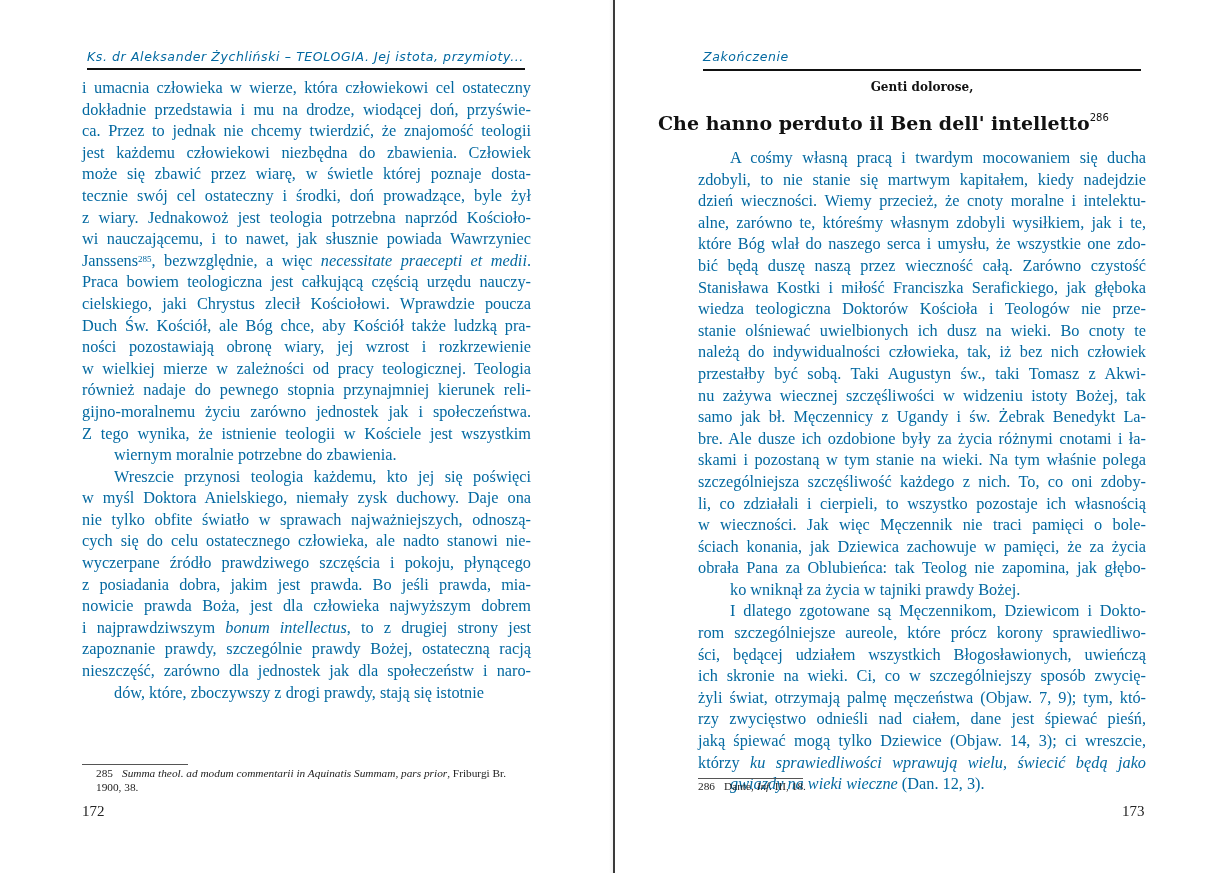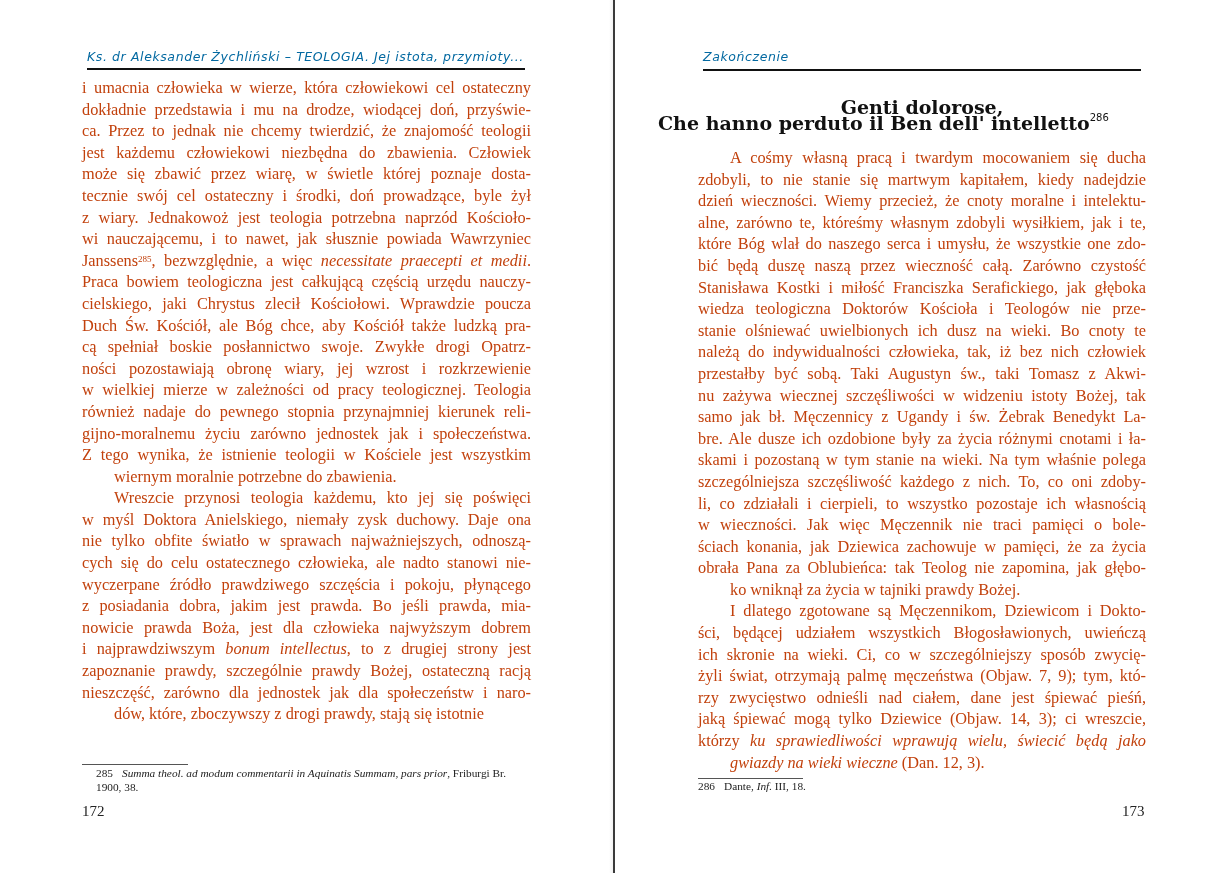--- a/index.html
+++ b/index.html
@@ -6,21 +6,21 @@
   body { width: 1228px; height: 873px; position: relative; overflow: hidden; font-family: "Liberation Serif", "DejaVu Serif", serif; color: #1a1a1a; }
   .page { position: absolute; top: 0; height: 873px; }
   .page-left { left: 0; width: 614px; }
   .page-right { left: 615px; width: 613px; }
   .spine { position: absolute; left: 613px; top: 0; width: 2px; height: 873px; background: #3a3a3a; }
   .spine-shadow { position: absolute; left: 609px; top: 0; width: 4px; height: 873px; background: linear-gradient(to right, #ffffff, #f1f1f1); }
 
   .running-head { position: absolute; top: 49px; font-family: "DejaVu Sans", sans-serif; font-style: italic; font-size: 12.5px; color: #0369a1; text-align: left; letter-spacing: 0.6px; white-space: nowrap; }
   .rule { position: absolute; height: 1.5px; background: #111; }
 
-  .body-text { position: absolute; font-size: 16.3px; line-height: 21.6px; text-align: justify; color: #c2410c; }
+  .body-text { position: absolute; font-size: 16.3px; line-height: 21.6px; text-align: justify; color: #0369a1; }
   .body-text .line { display: block; white-space: nowrap; text-align-last: justify; text-align: justify; height: 21.6px; }
   .body-text .line.last { text-align-last: left; margin-left: 32px; }
   .body-text .line.indent { padding-left: 32px; }
   .body-text i { font-style: italic; }
   sup { font-size: 9px; vertical-align: top; position: relative; top: -1px; }
 
   .chapter-title { position: absolute; font-family: "DejaVu Serif", serif; font-weight: bold; text-align: center; color: #111; white-space: nowrap; }
   .chapter-title sup { font-family: "DejaVu Sans", sans-serif; font-weight: normal; font-size: 10px; top: 0px; }
 
   .footnote-rule { position: absolute; height: 1px; background: #555; }
@@ -44,21 +44,20 @@
       <span class="line">ca. Przez to jednak nie chcemy twierdzić, że znajomość teologii</span>
       <span class="line">jest każdemu człowiekowi niezbędna do zbawienia. Człowiek</span>
       <span class="line">może się zbawić przez wiarę, w świetle której poznaje dosta-</span>
       <span class="line">tecznie swój cel ostateczny i środki, doń prowadzące, byle żył</span>
       <span class="line">z wiary. Jednakowoż jest teologia potrzebna naprzód Kościoło-</span>
       <span class="line">wi nauczającemu, i to nawet, jak słusznie powiada Wawrzyniec</span>
       <span class="line"><span>Janssens</span><sup>285</sup><span>, bezwzględnie, a więc </span><i>necessitate praecepti et medii</i><span>.</span></span>
       <span class="line">Praca bowiem teologiczna jest całkującą częścią urzędu nauczy-</span>
       <span class="line">cielskiego, jaki Chrystus zlecił Kościołowi. Wprawdzie poucza</span>
       <span class="line">Duch Św. Kościół, ale Bóg chce, aby Kościół także ludzką pra-</span>
-      <span class="line">cą spełniał boskie posłannictwo swoje. Zwykłe drogi Opatrz-</span>
       <span class="line">ności pozostawiają obronę wiary, jej wzrost i rozkrzewienie</span>
       <span class="line">w wielkiej mierze w zależności od pracy teologicznej. Teologia</span>
       <span class="line">również nadaje do pewnego stopnia przynajmniej kierunek reli-</span>
       <span class="line">gijno-moralnemu życiu zarówno jednostek jak i społeczeństwa.</span>
       <span class="line">Z tego wynika, że istnienie teologii w Kościele jest wszystkim</span>
       <span class="line last">wiernym moralnie potrzebne do zbawienia.</span>
       <span class="line indent">Wreszcie przynosi teologia każdemu, kto jej się poświęci</span>
       <span class="line">w myśl Doktora Anielskiego, niemały zysk duchowy. Daje ona</span>
       <span class="line">nie tylko obfite światło w sprawach najważniejszych, odnoszą-</span>
       <span class="line">cych się do celu ostatecznego człowieka, ale nadto stanowi nie-</span>
@@ -77,21 +76,21 @@
     <span>1900, 38.</span>
   </div>
 
   <div class="page-number" style="left:82px; top:803px;">172</div>
 </div>
 
 <div class="page page-right" style="left:0; width:1228px;padding-left:31px;">
   <div class="running-head" style="left:703px; width:438px;">Zakończenie</div>
   <div class="rule" style="left:703px; top:69px; width:438px;"></div>
 
-  <div class="chapter-title" style="left:698px; top:80px; width:448px; font-size:19px;margin-top:16px;">Genti dolorose,</div>
+  <div class="chapter-title" style="left:698px; top:80px; width:448px; font-size:12px;">Genti dolorose,</div>
   <div class="chapter-title" style="left:658px; top:112px; width:448px; font-size:19px;"><span>Che hanno perduto il Ben dell' intelletto</span><sup>286</sup></div>
 
   <div class="body-text" id="right-body" style="left:698px; top:147px; width:448px;">
       <span class="line indent">A cośmy własną pracą i twardym mocowaniem się ducha</span>
       <span class="line">zdobyli, to nie stanie się martwym kapitałem, kiedy nadejdzie</span>
       <span class="line">dzień wieczności. Wiemy przecież, że cnoty moralne i intelektu-</span>
       <span class="line">alne, zarówno te, któreśmy własnym zdobyli wysiłkiem, jak i te,</span>
       <span class="line">które Bóg wlał do naszego serca i umysłu, że wszystkie one zdo-</span>
       <span class="line">bić będą duszę naszą przez wieczność całą. Zarówno czystość</span>
       <span class="line">Stanisława Kostki i miłość Franciszka Serafickiego, jak głęboka</span>
@@ -103,20 +102,21 @@
       <span class="line">samo jak bł. Męczennicy z Ugandy i św. Żebrak Benedykt La-</span>
       <span class="line">bre. Ale dusze ich ozdobione były za życia różnymi cnotami i ła-</span>
       <span class="line">skami i pozostaną w tym stanie na wieki. Na tym właśnie polega</span>
       <span class="line">szczególniejsza szczęśliwość każdego z nich. To, co oni zdoby-</span>
       <span class="line">li, co zdziałali i cierpieli, to wszystko pozostaje ich własnością</span>
       <span class="line">w wieczności. Jak więc Męczennik nie traci pamięci o bole-</span>
       <span class="line">ściach konania, jak Dziewica zachowuje w pamięci, że za życia</span>
       <span class="line">obrała Pana za Oblubieńca: tak Teolog nie zapomina, jak głębo-</span>
       <span class="line last">ko wniknął za życia w tajniki prawdy Bożej.</span>
       <span class="line indent">I dlatego zgotowane są Męczennikom, Dziewicom i Dokto-</span>
+      <span class="line">rom szczególniejsze aureole, które prócz korony sprawiedliwo-</span>
       <span class="line">ści, będącej udziałem wszystkich Błogosławionych, uwieńczą</span>
       <span class="line">ich skronie na wieki. Ci, co w szczególniejszy sposób zwycię-</span>
       <span class="line">żyli świat, otrzymają palmę męczeństwa (Objaw. 7, 9); tym, któ-</span>
       <span class="line">rzy zwycięstwo odnieśli nad ciałem, dane jest śpiewać pieśń,</span>
       <span class="line">jaką śpiewać mogą tylko Dziewice (Objaw. 14, 3); ci wreszcie,</span>
       <span class="line"><span>którzy </span><i>ku sprawiedliwości wprawują wielu, świecić będą jako</i><span></span></span>
       <span class="line last"><span></span><i>gwiazdy na wieki wieczne</i><span> (Dan. 12, 3).</span></span>
     </div>
 
   <div class="footnote-rule" style="left:698px; top:778px; width:105px;"></div>

